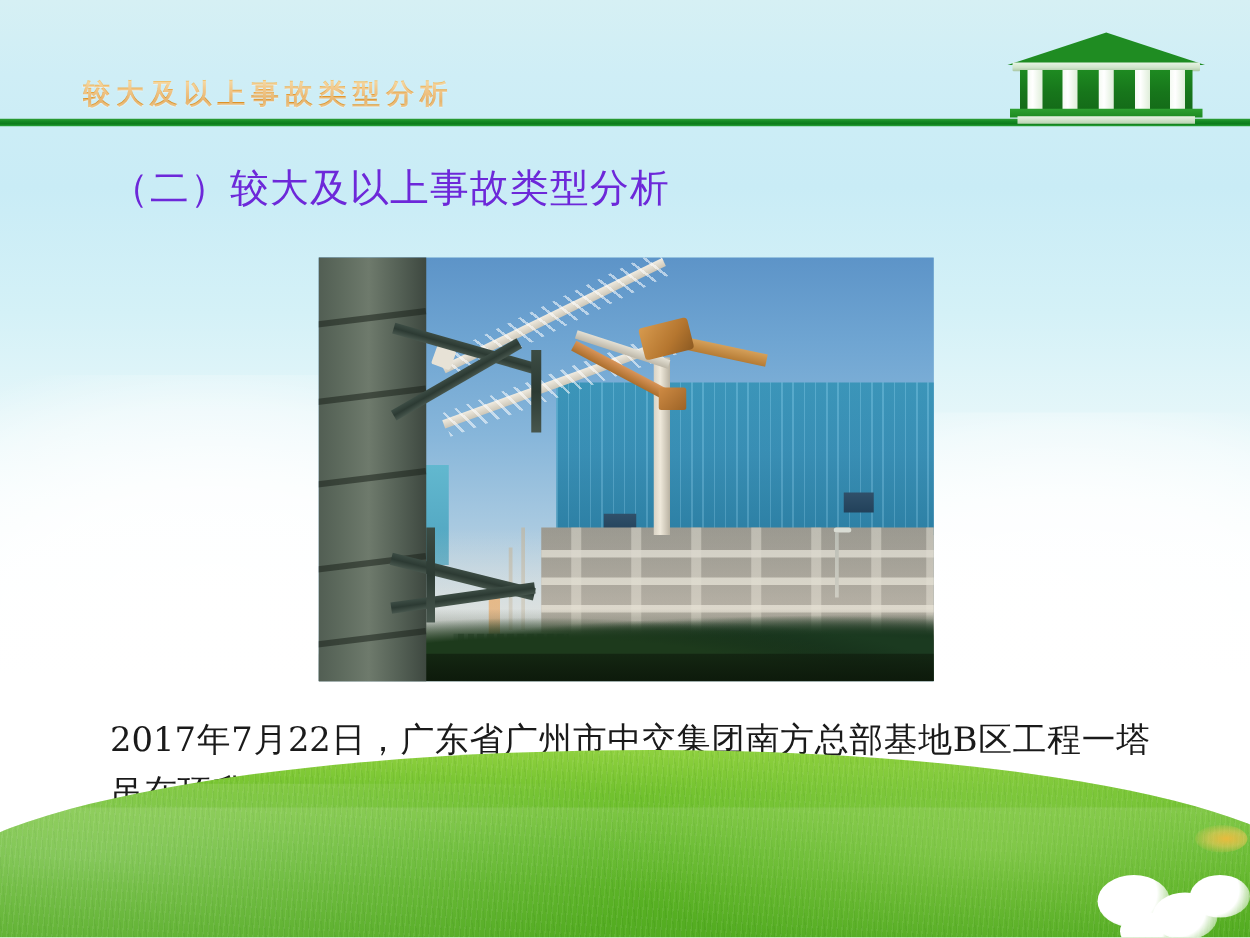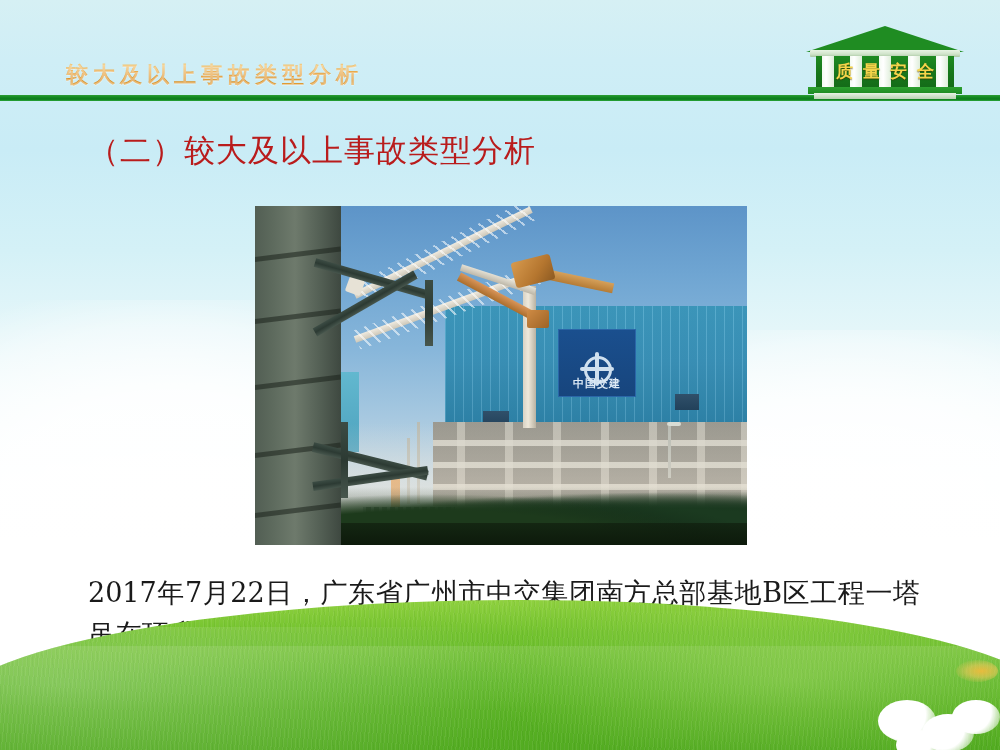--- a/index.html
+++ b/index.html
@@ -237,21 +237,21 @@
     white-space: nowrap;
   }
 
   
   .slide-title {
     position: absolute;
     left: 88px; top: 130px;
     font-family: "DejaVu Serif", serif;
     font-size: 31px;
     font-weight: normal;
-    color: #b91c1c;
+    color: #6d28d9;
     letter-spacing: 1px;
     white-space: nowrap;
   }
 
   
   .photo {
     position: absolute;
     left: 255px; top: 206px;
     width: 492px; height: 339px;
     overflow: hidden;
@@ -510,41 +510,35 @@
     <div class="logo-roof"></div>
     <div class="logo-roof-edge"></div>
     <div class="logo-body"></div>
     <div class="logo-col lc1"></div>
     <div class="logo-col lc2"></div>
     <div class="logo-col lc3"></div>
     <div class="logo-col lc4"></div>
     <div class="logo-col lc5"></div>
     <div class="logo-base"></div>
     <div class="logo-base2"></div>
-    <div class="logo-text">质量安全</div>
   </div>
 
   <div class="slide-title">（二）较大及以上事故类型分析</div>
 
   <div class="photo">
     <div class="ph-sky"></div>
 
     <div class="ph-building">
       <div class="ph-building-mesh"></div>
     </div>
     <div class="ph-building-left"></div>
 
     <div class="ph-canopy cn1"></div>
     <div class="ph-canopy cn2"></div>
 
-    <div class="ph-sign">
-      <div class="ph-sign-mark"></div>
-      <div class="ph-sign-ring"></div>
-      <div class="ph-sign-text">中国交建</div>
-    </div>
 
     <div class="ph-frame">
       <div class="ph-floor fl1"></div>
       <div class="ph-floor fl2"></div>
       <div class="ph-floor fl3"></div>
       <div class="ph-floor fl4"></div>
       <div class="ph-colm cm1"></div>
       <div class="ph-colm cm2"></div>
       <div class="ph-colm cm3"></div>
       <div class="ph-colm cm4"></div>

